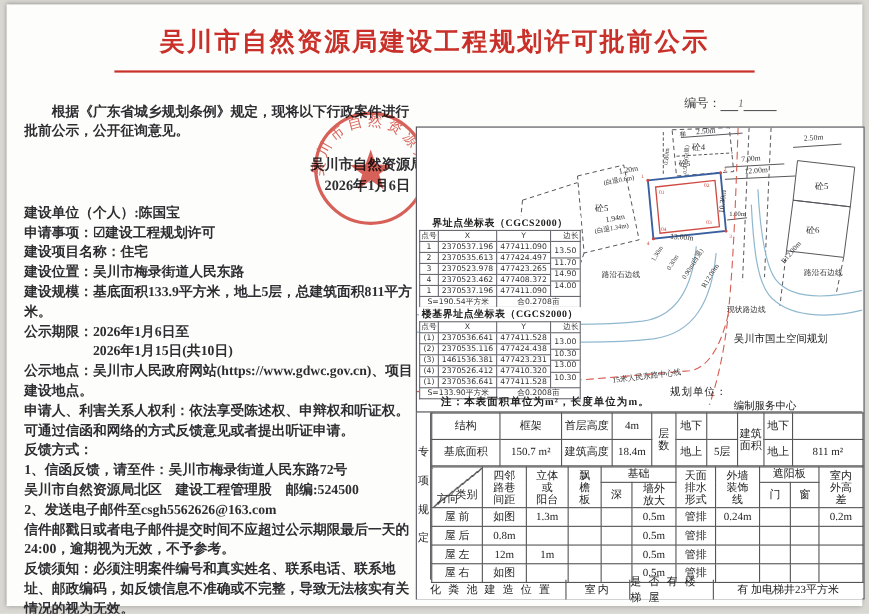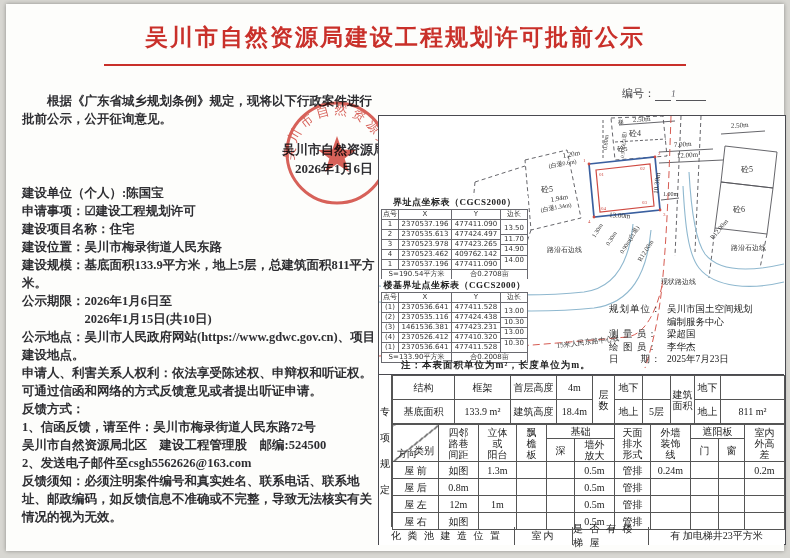--- a/index.html
+++ b/index.html
@@ -29,31 +29,31 @@
   .rightbox{position:absolute;left:372px;top:111px;width:408px;height:430px;
             border:1.3px solid #4a4a50;box-sizing:border-box;background:#fff;}
   .map{position:absolute;left:0;top:0;width:405px;height:258px;}
   
   .ctable{position:absolute;background:#fff;font-family:"DejaVu Sans", sans-serif;}
   .ctable .ct-title{font-size:9px;font-weight:bold;text-align:center;letter-spacing:.5px;
                     font-family:"Liberation Serif", serif;color:#222;}
   .ctable table{border-collapse:collapse;background:#fff;}
   .ctable td,.ctable th{border:1px solid #6a6a70;font-size:7px;font-weight:normal;
                         text-align:center;padding:0 1px;height:9px;line-height:9px;color:#333;}
-  .ctable .idc{width:14px;margin-top:48px;} .ctable .xc{width:50px;} .ctable .yc{width:46px;} .ctable .lc{width:24px;}
+  .ctable .idc{width:14px;margin-top:48px;} .ctable .xc{width:50px;} .ctable .yc{width:46px;} .ctable .lc{width:24px;text-align:right;}
   .lencol{padding:0 !important;vertical-align:top;}
   .lencol .lenwrap{display:flex;flex-direction:column;height:45px;padding-top:4px;box-sizing:border-box;}
   .lencol .lenwrap div{flex:1;display:flex;align-items:center;justify-content:center;border-bottom:1px solid #6a6a70;}
   .lencol .lenwrap div:last-child{border-bottom:none;}
   .ct-a{left:2px;top:80px;} .ct-b{left:2px;top:163px;}
   .unit-note{position:absolute;left:22px;top:243px;font-size:9.5px;font-weight:bold;color:#222;letter-spacing:1px;}
   
   .info{position:absolute;left:230px;top:187px;width:174px;font-size:9.5px;line-height:12.5px;color:#222;}
   .info .irow{display:flex;}
-  .info .ilabel{width:58px;letter-spacing:1px;flex:none;}
+  .info .ilabel{width:58px;letter-spacing:1px;flex:none;margin-top:48px;}
   
   .specwrap{position:absolute;left:0;top:258px;width:405px;height:171px;border-top:1px solid #4a4a50;
             box-sizing:border-box;font-size:10px;color:#222;background:#fff;}
   .spec-top{display:flex;height:152px;}
   .spec-strip{width:13px;border-right:1px solid #555;display:flex;align-items:center;justify-content:center;
               white-space:pre-line;line-height:26px;font-size:10px;}
   .spec-tables{width:392px;}
   .spec-tables table{border-collapse:collapse;width:392px;table-layout:fixed;}
   .spec-tables td{border:1px solid #555;text-align:center;padding:0;overflow:hidden;line-height:11px;}
   table.t-top td{height:23px;}
@@ -93,20 +93,21 @@
       <p class="ln">建设规模：基底面积133.9平方米，地上5层，总建筑面积811平方米。</p>
       <p class="ln">公示期限：2026年1月6日至</p>
       <p class="ln indent">2026年1月15日(共10日)</p>
       <p class="ln">公示地点：吴川市人民政府网站(https://www.gdwc.gov.cn)、项目建设地点。</p>
       <p class="ln">申请人、利害关系人权利：依法享受陈述权、申辩权和听证权。</p>
       <p class="ln">可通过信函和网络的方式反馈意见或者提出听证申请。</p>
       <p class="ln">反馈方式：</p>
       <p class="ln">1、信函反馈，请至件：吴川市梅录街道人民东路72号</p>
       <p class="ln">吴川市自然资源局北区　建设工程管理股　邮编:524500</p>
       <p class="ln">2、发送电子邮件至csgh5562626@163.com</p>
+      <p class="ln">信件邮戳日或者电子邮件提交时间不应超过公示期限最后一天的24:00，逾期视为无效，不予参考。</p>
       <p class="ln">反馈须知：必须注明案件编号和真实姓名、联系电话、联系地址、邮政编码，如反馈信息不准确或不完整，导致无法核实有关情况的视为无效。</p>
 
     </div>
   </div>
 
   <svg class="seal" viewBox="0 0 110 110">
     <circle cx="55" cy="55" r="50" fill="none" stroke="#d2463d" stroke-width="3"></circle>
     <defs>
         <path id="sealArc" d="M 14,72 A 43,43 0 1 1 96,72" fill="none"></path>
       </defs>
@@ -234,21 +235,21 @@
               <td>477424.497</td>
             </tr>
         <tr>
               <td>3</td>
               <td>2370523.978</td>
               <td>477423.265</td>
             </tr>
         <tr>
               <td>4</td>
               <td>2370523.462</td>
-              <td>409762.142</td>
+              <td>477408.372</td>
             </tr>
         <tr>
               <td>1</td>
               <td>2370537.196</td>
               <td>477411.090</td>
             </tr>
         <tr>
           <td colspan="2">S=190.54平方米</td>
           <td colspan="2">合0.2708亩</td>
         </tr>
@@ -362,21 +363,21 @@
 数</td>
               <td>地下</td>
               <td></td>
               <td rowspan="2" class="pre">建筑
 面积</td>
               <td>地下</td>
               <td></td>
             </tr>
             <tr>
               <td>基底面积</td>
-              <td>133.9 m²</td>
+              <td>150.7 m²</td>
               <td>建筑高度</td>
               <td>18.4m</td>
               <td>地上</td>
               <td>5层</td>
               <td>地上</td>
               <td>811  m²</td>
             </tr>
           </tbody>
             </table>
           <table>

